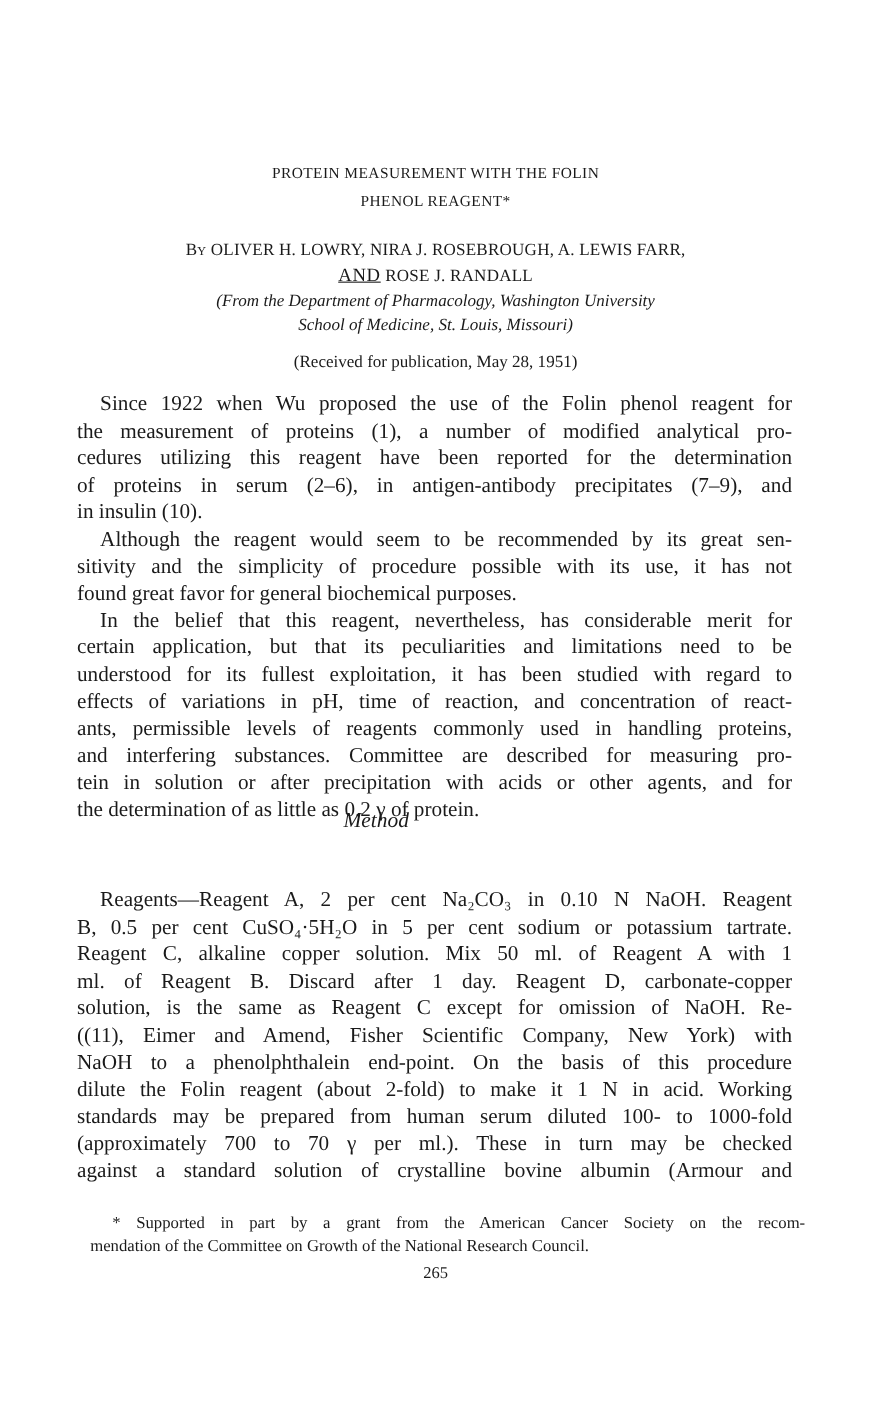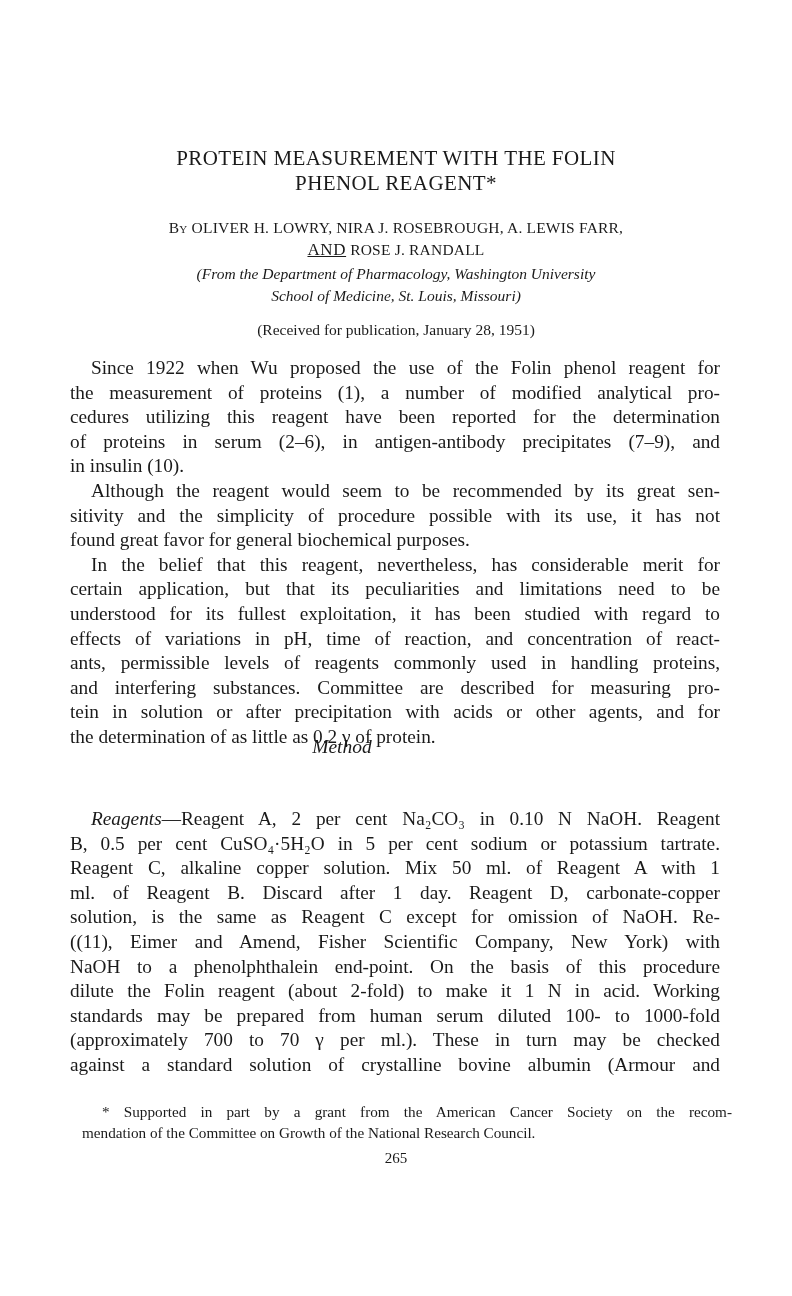--- a/index.html
+++ b/index.html
@@ -3,34 +3,34 @@
   <meta charset="utf-8">
   <style>
     html, body { margin: 0; padding: 0; background: #ffffff; }
     body {
       width: 792px; height: 1296px; position: relative; overflow: hidden;
       font-family: "Liberation Serif", "DejaVu Serif", serif;
       color: #1a1a1a;
     }
     .page { position: absolute; left: 0; top: 0; width: 792px; height: 1296px; }
     .center { position: absolute; left: 0; width: 792px; text-align: center; white-space: nowrap; }
-    .title { font-size: 21px; letter-spacing: 0.4px; line-height: 25px; top: 146px; }
+    .title { font-size: 14px; letter-spacing: 0.4px; line-height: 25px; top: 146px; }
     .authors { font-size: 15.5px; line-height: 22px; top: 217px; letter-spacing: 0.2px; }
     .sc { font-size: 17px; letter-spacing: 0.6px; text-decoration: underline; }
     .affil { font-style: italic; font-size: 15.5px; line-height: 22px; top: 263px; }
     .received { font-size: 15.5px; top: 319px; line-height: 22px; }
     .body { position: absolute; left: 70px; width: 650px; font-size: 19.3px; }
     .line {
       height: 24.6px; line-height: 24.6px; white-space: nowrap;
       text-align: justify; text-align-last: justify; overflow: hidden;
     }
     .line.last { text-align-last: left; }
     .line.indent { padding-left: 21px; }
     .heading { position: absolute; left: 0; width: 684px; text-align: center; font-style: italic; font-size: 19.5px; top: 736px; }
-    .it { font-style: italic; }
+    .it { }
     .foot { position: absolute; left: 70px; width: 650px; font-size: 15.2px; top: 1101px; margin-left: 12px; }
     .foot .line { height: 21px; line-height: 21px; }
     .foot .line.indent { padding-left: 20px; }
     .pageno { position: absolute; left: 0; width: 792px; text-align: center; font-size: 15px; top: 1150px; }
   </style>
 </head>
 <body>
 
 <div class="page">
 
@@ -48,21 +48,21 @@
       <span class="sc" style="text-transform: uppercase;">and</span>
       <span>ROSE J. RANDALL</span>
     </div>
   </div>
 
   <div class="center affil">
     <div>(From the Department of Pharmacology, Washington University</div>
     <div>School of Medicine, St. Louis, Missouri)</div>
   </div>
 
-  <div class="center received">(Received for publication, January 28, 1951)</div>
+  <div class="center received">(Received for publication, May 28, 1951)</div>
 
   <div class="body" style="top: 356px;">
     <div>
       <div class="line indent">Since 1922 when Wu proposed the use of the Folin phenol reagent for</div>
       <div class="line">the measurement of proteins (1), a number of modified analytical pro-</div>
       <div class="line">cedures utilizing this reagent have been reported for the determination</div>
       <div class="line">of proteins in serum (2–6), in antigen-antibody precipitates (7–9), and</div>
       <div class="line last">in insulin (10).</div>
     </div>
     <div>

